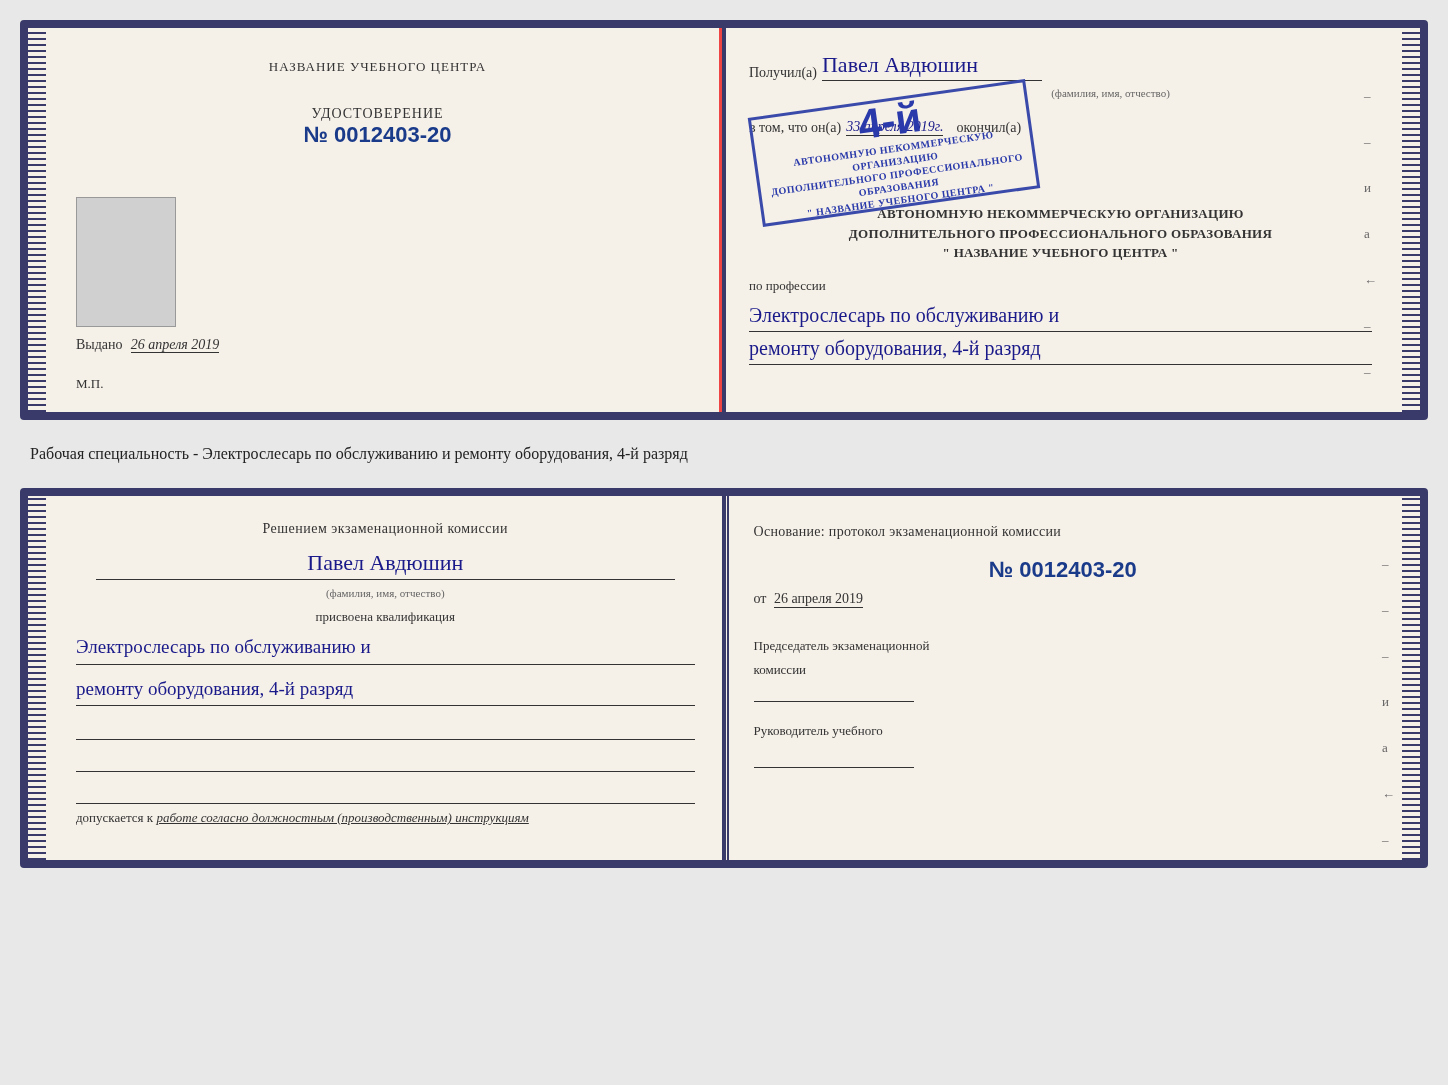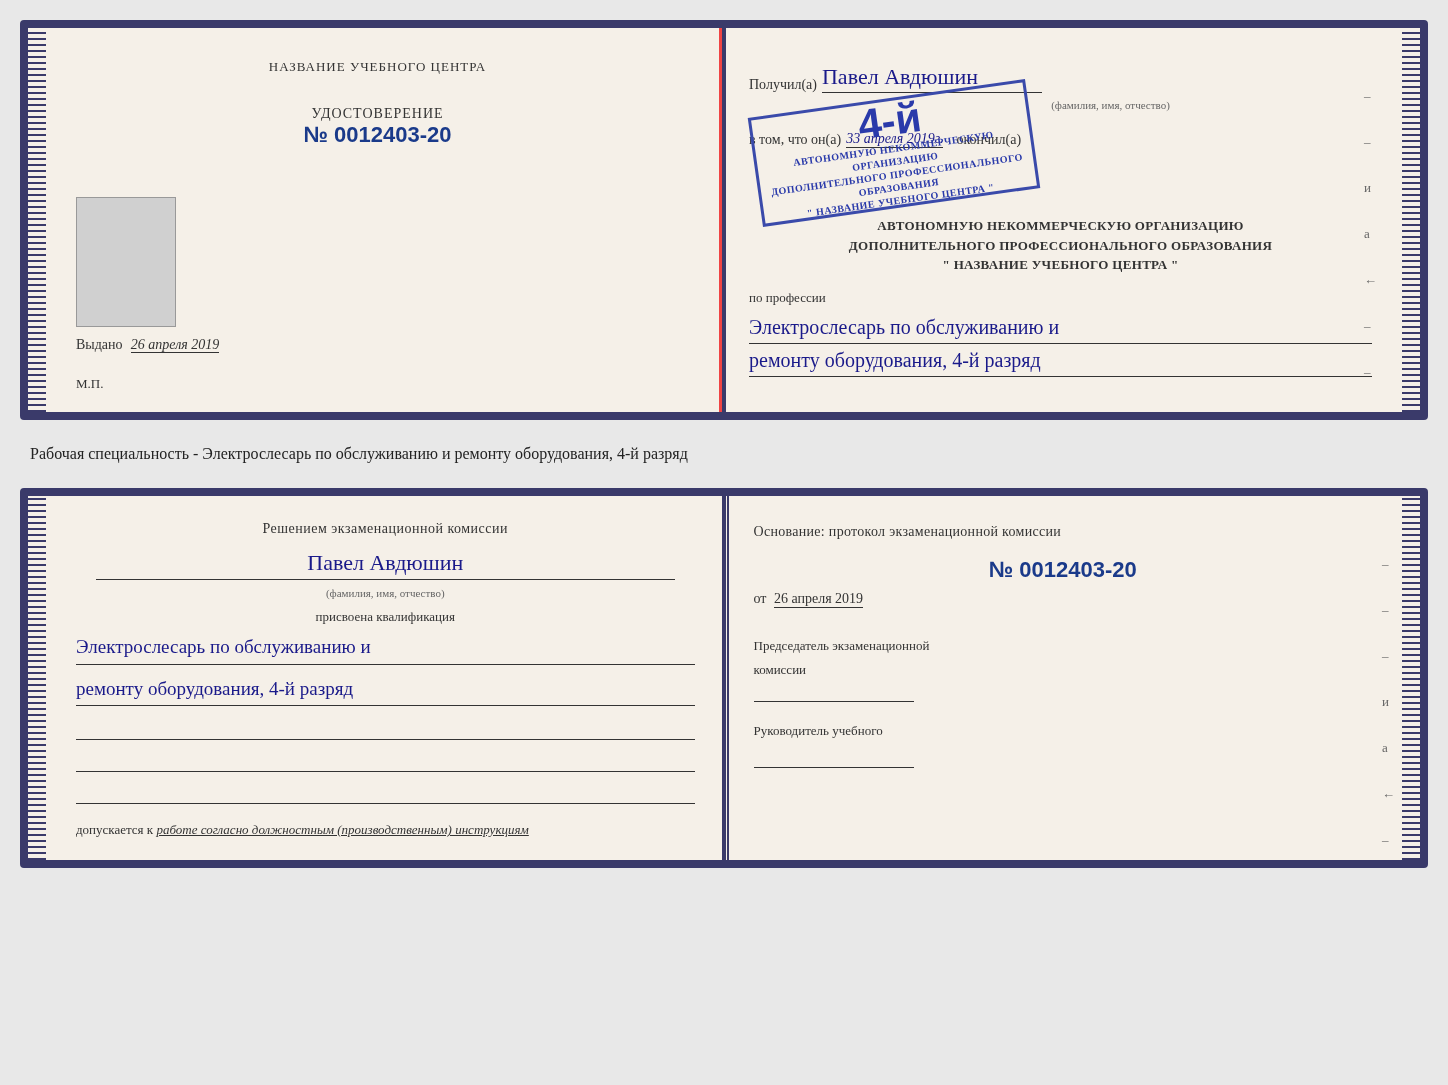--- a/index.html
+++ b/index.html
@@ -73,21 +73,21 @@
       padding: 30px 30px 20px 20px;
       display: flex;
       flex-direction: column;
       align-items: center;
       justify-content: space-between;
       border-right: 5px solid #ef4444;
     }
 
     .doc-right-page {
       flex: 1;
-      padding: 36px 30px 20px 25px;
+      padding: 24px 30px 20px 25px;
       display: flex;
       flex-direction: column;
       position: relative;
     }
 
     
     .center-title {
       text-align: center;
       font-size: 13px;
       letter-spacing: 1px;
@@ -351,21 +351,20 @@
 
     .signature-line {
       border-bottom: 1px solid #333;
       margin: 6px 0;
       height: 20px;
     }
 
     .admission-text {
       font-size: 13px;
       color: #333;
-      margin-top: 12px;
     }
 
     .admission-underline {
       font-style: italic;
       text-decoration: underline;
       font-size: 13px;
       color: #333;
     }
 
     

